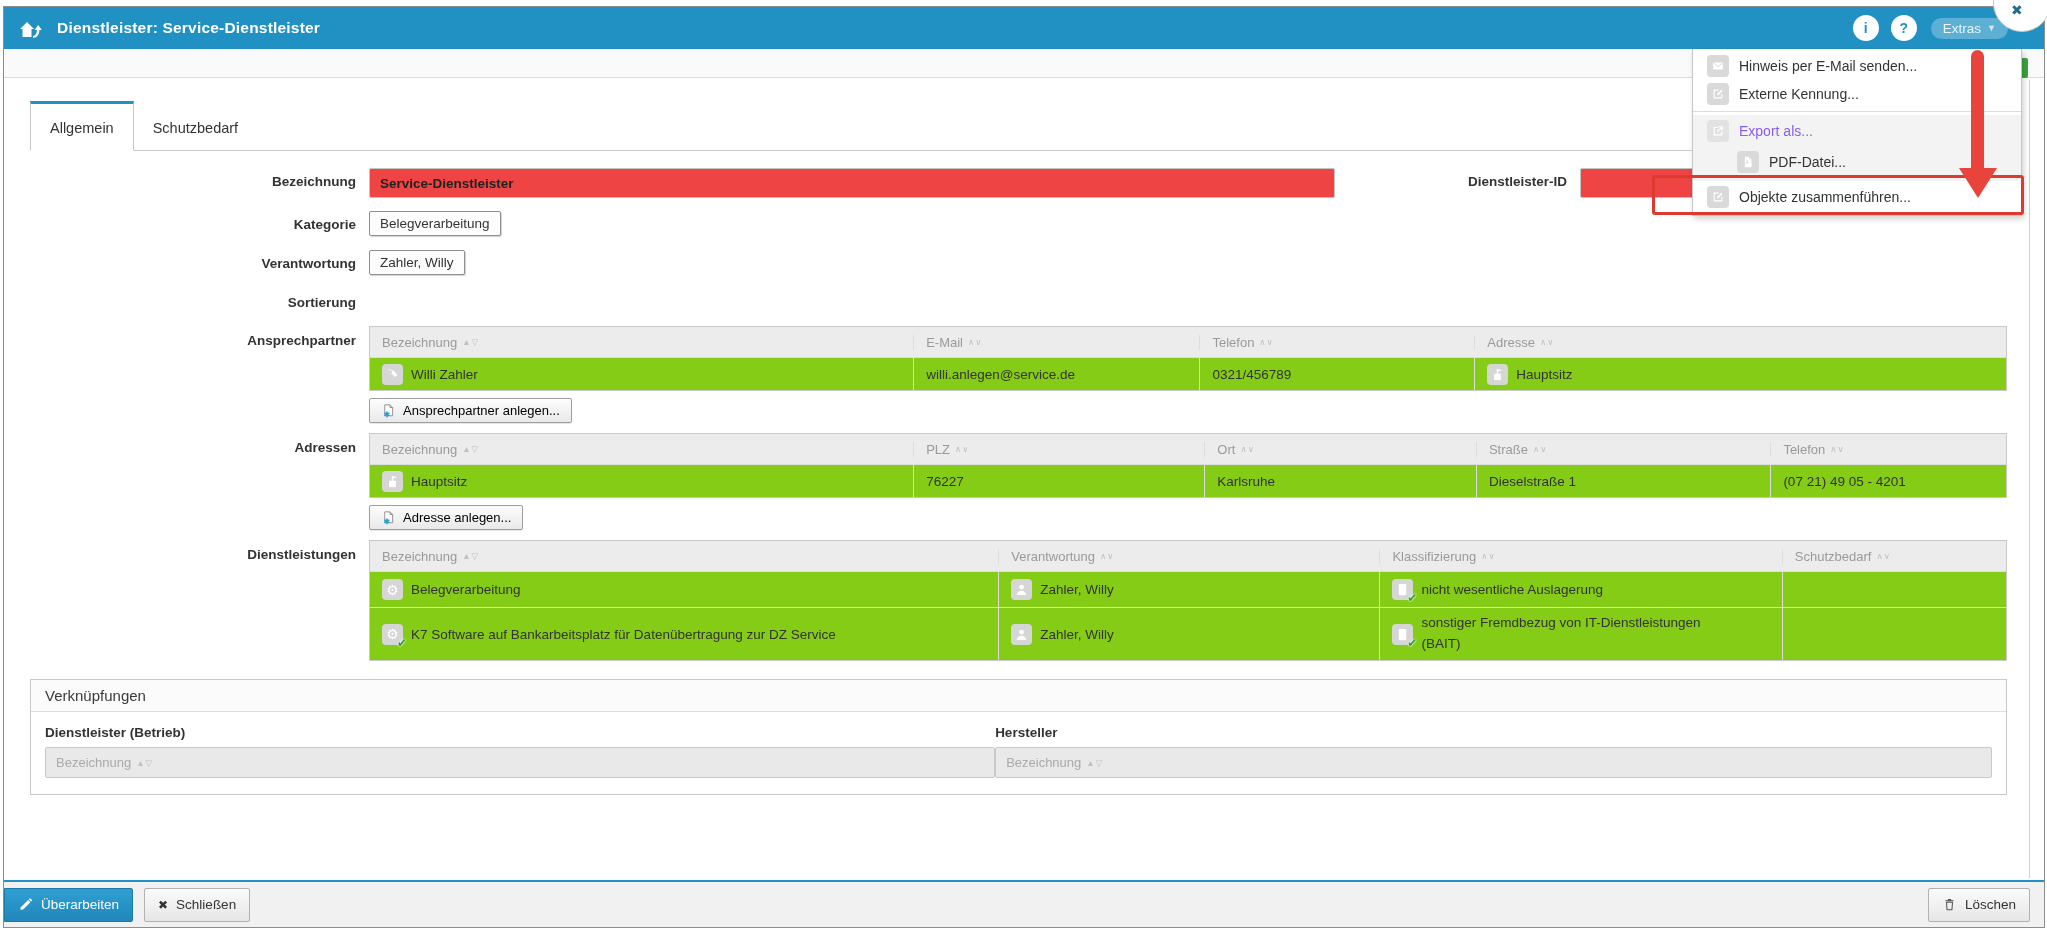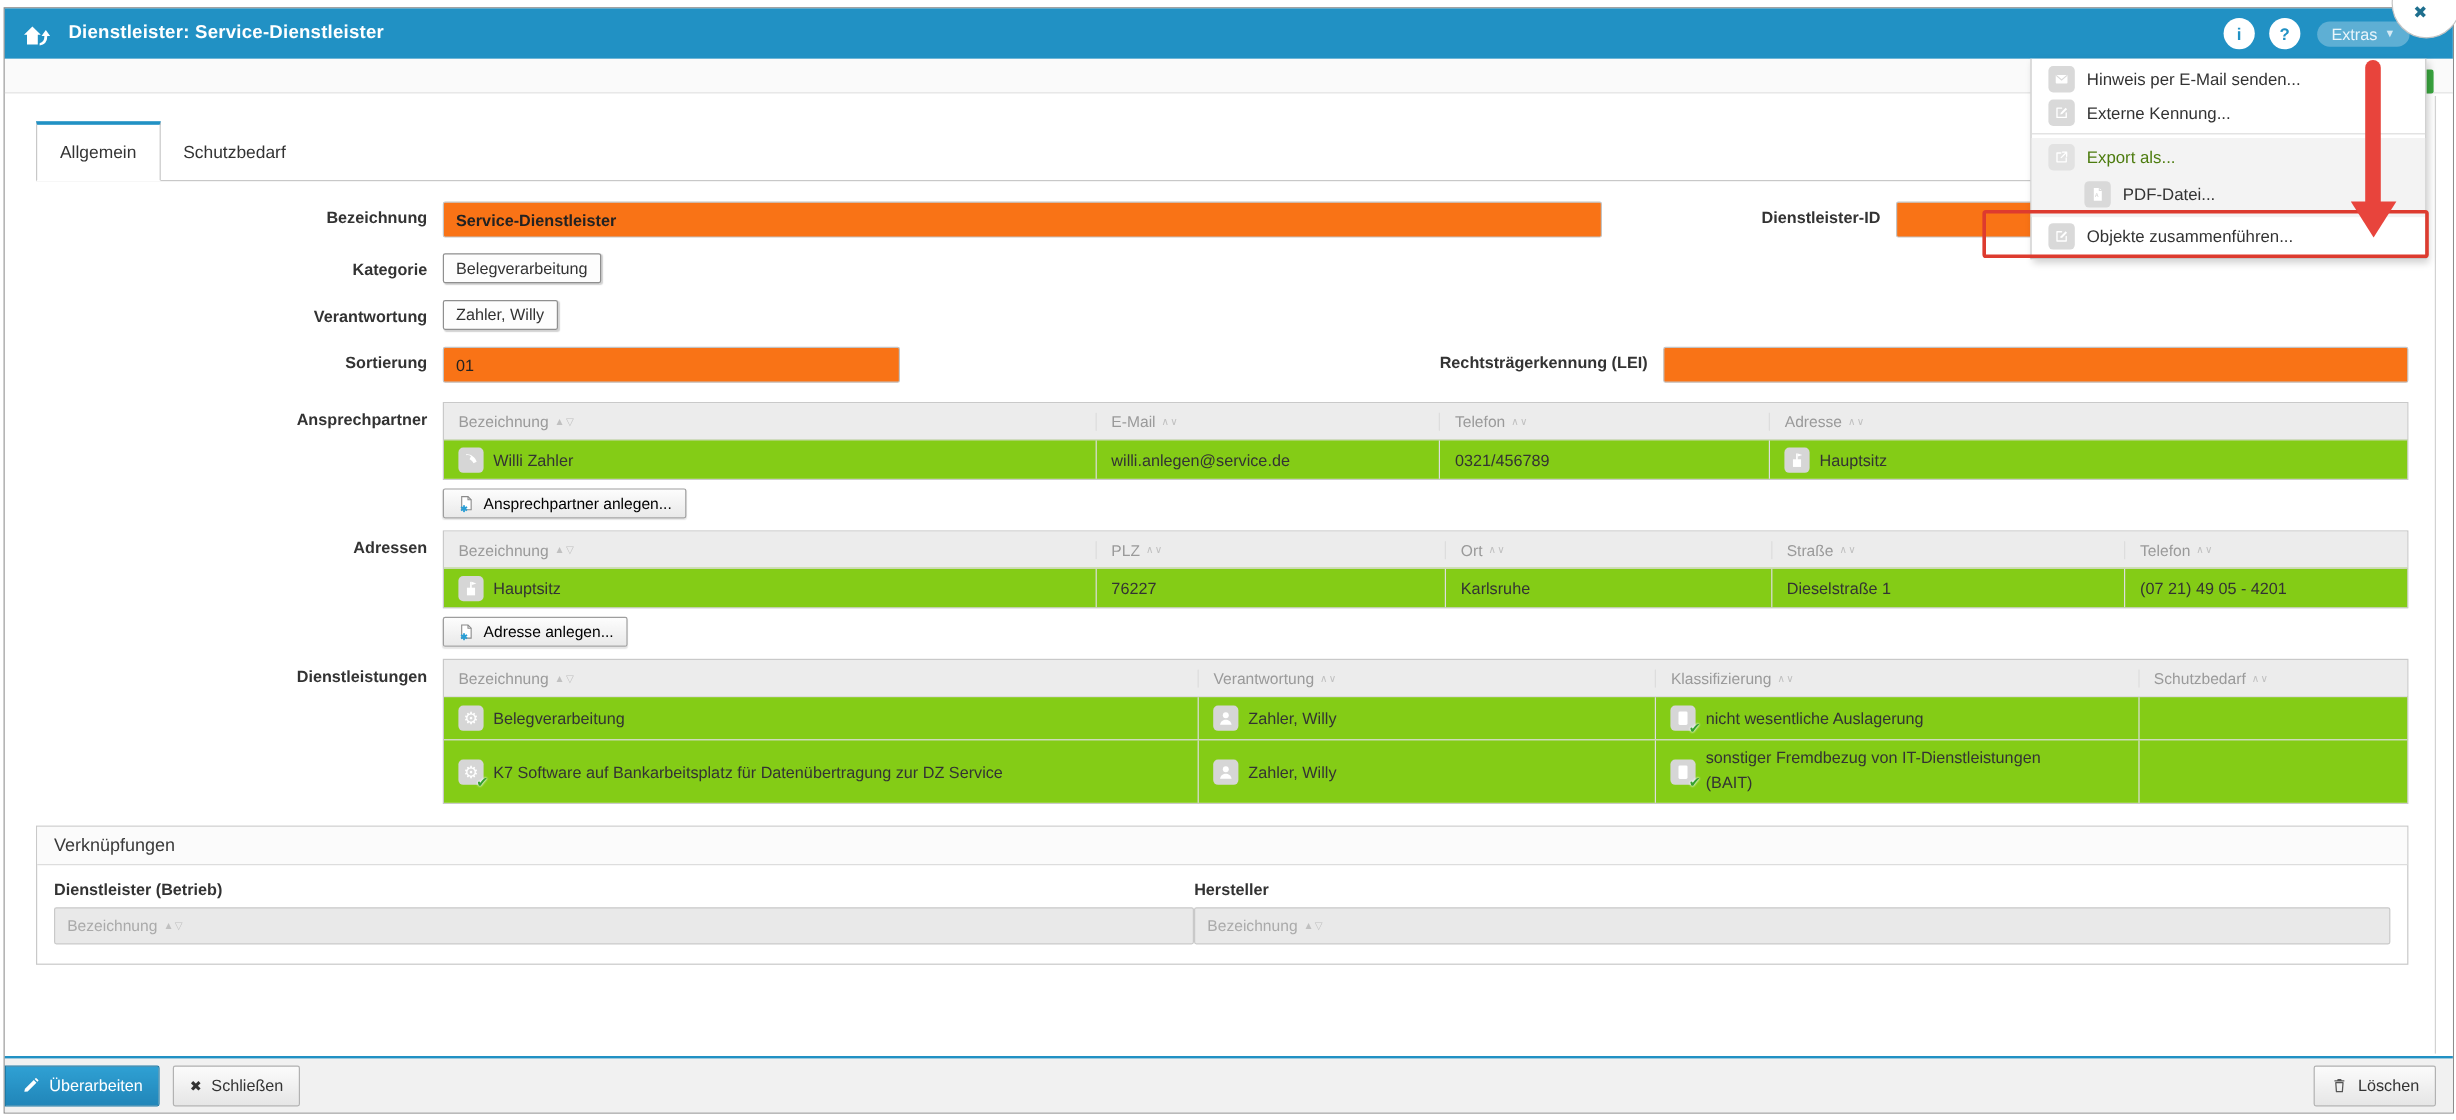--- a/index.html
+++ b/index.html
@@ -30,21 +30,21 @@
   .tab{padding:16px 19px 14px;font-size:14.5px;cursor:pointer;box-sizing:border-box;}
   .tab.active{background:#fff;border:1px solid #c8c8c8;border-top:3px solid var(--accent);
     border-bottom:1px solid #fff;margin-bottom:-1px;font-size:14.5px;}
   
   .form{margin-top:17px;}
   .frow{display:flex;align-items:flex-start;}
   .lbl{width:339px;box-sizing:border-box;text-align:right;padding:6px 13px 0 0;font-weight:bold;font-size:13.5px;flex:0 0 auto;}
   .lbl.table-lbl{padding-top:7px;}
   .fields{flex:1;min-width:0;}
   .split{display:flex;align-items:flex-start;}
-  input.fld{box-sizing:border-box;height:30px;border:1px solid #c3c3c3;border-radius:2px;background:#f97316;
+  input.fld{box-sizing:border-box;height:30px;border:1px solid #c3c3c3;border-radius:2px;background:#ef4444;
     padding:0 10px;font-size:13.5px;color:#222;font-family:inherit;}
   input.fld.white{background:#fff;}
   input.fld.bold{font-weight:bold;}
   .chip{display:inline-block;border:1px solid #8f8f8f;border-radius:2px;background:#fdfdfd;
     box-shadow:1px 1px 1px rgba(0,0,0,.18);padding:4px 10px;font-size:13.5px;cursor:pointer;}
   .mb1{margin-bottom:13px;} .mb2{margin-bottom:14px;} .mb3{margin-bottom:12px;} .mb4{margin-bottom:16px;} .mb5{margin-bottom:10px;}
   
   .tbl{border:1px solid #c9c9c9;background:#fcfcfc;}
   .trow{display:flex;}
   .th-row{background:#ececec;height:30px;align-items:center;}
@@ -80,21 +80,21 @@
     display:flex;align-items:center;padding:0 14px 0 0;}
   .btn{display:inline-flex;align-items:center;gap:8px;height:34px;padding:0 13px;font-size:13.5px;border-radius:2px;
     border:1px solid #b2b2b2;background:linear-gradient(#fbfbfb,#e6e6e6);color:#333;cursor:pointer;}
   .btn-primary{background:linear-gradient(#2fa0d3,#2186b9);border-color:#1d7aa6;color:#fff;margin-left:0;border-radius:0 2px 2px 0;justify-content:flex-end;}
   .btn + .btn{margin-left:11px;}
   .f-spacer{flex:1;}
   
   .menu{position:absolute;left:1692px;top:49px;width:328px;background:#fff;border:1px solid #c6c6c6;border-top:none;
     box-shadow:2px 3px 6px rgba(0,0,0,.18);z-index:50;padding:3px 0;}
   .mitem{display:flex;align-items:center;gap:10px;height:28px;padding:0 14px;font-size:14px;color:#333;cursor:pointer;}
-  .mitem.disabled{color:#4d7c0f;cursor:default;text-align:right;}
+  .mitem.disabled{color:#8b5cf6;cursor:default;text-align:right;}
   .mgroup{background:#f3f3f3;padding:2px 0;}
   .mitem.indent{padding-left:44px;height:34px;}
   .mitem.last{height:31px;}
   .msep{border-top:1px solid #ddd;margin:3px 0;}
   .micon{width:22px;height:22px;border-radius:4px;background:#d9d9d9;display:flex;align-items:center;justify-content:center;flex:0 0 auto;}
   .micon svg{width:14px;height:14px;}
   .mitem.disabled .micon{background:#e2e2e2;}
   
   .hl-rect{position:absolute;left:1652px;top:175px;width:366px;height:34px;border:3px solid #dd3b2f;border-radius:3px;
     z-index:60;pointer-events:none;}
@@ -162,25 +162,20 @@
       <div class="frow mb2">
         <div class="lbl">Verantwortung</div>
         <div class="fields">
           <span class="chip">Zahler, Willy</span>
         </div>
       </div>
 
 
       <div class="frow mb4">
         <div class="lbl">Sortierung</div>
-        <div class="fields split">
-          <input class="fld" style="width: 381px;" readonly="" value="01">
-          <div class="lbl" style="width:auto;flex:1">Rechtsträgerkennung (LEI)</div>
-          <input class="fld" style="width: 621px;" readonly="" value="">
-        </div>
       </div>
 
       <div class="frow mb5">
         <div class="lbl table-lbl">Ansprechpartner</div>
         <div class="fields">
           <div class="tbl">
             <div class="trow th-row">
               <div class="th c-ap1">
                 <span>Bezeichnung</span>
                 <span class="sort">▲▽</span>

